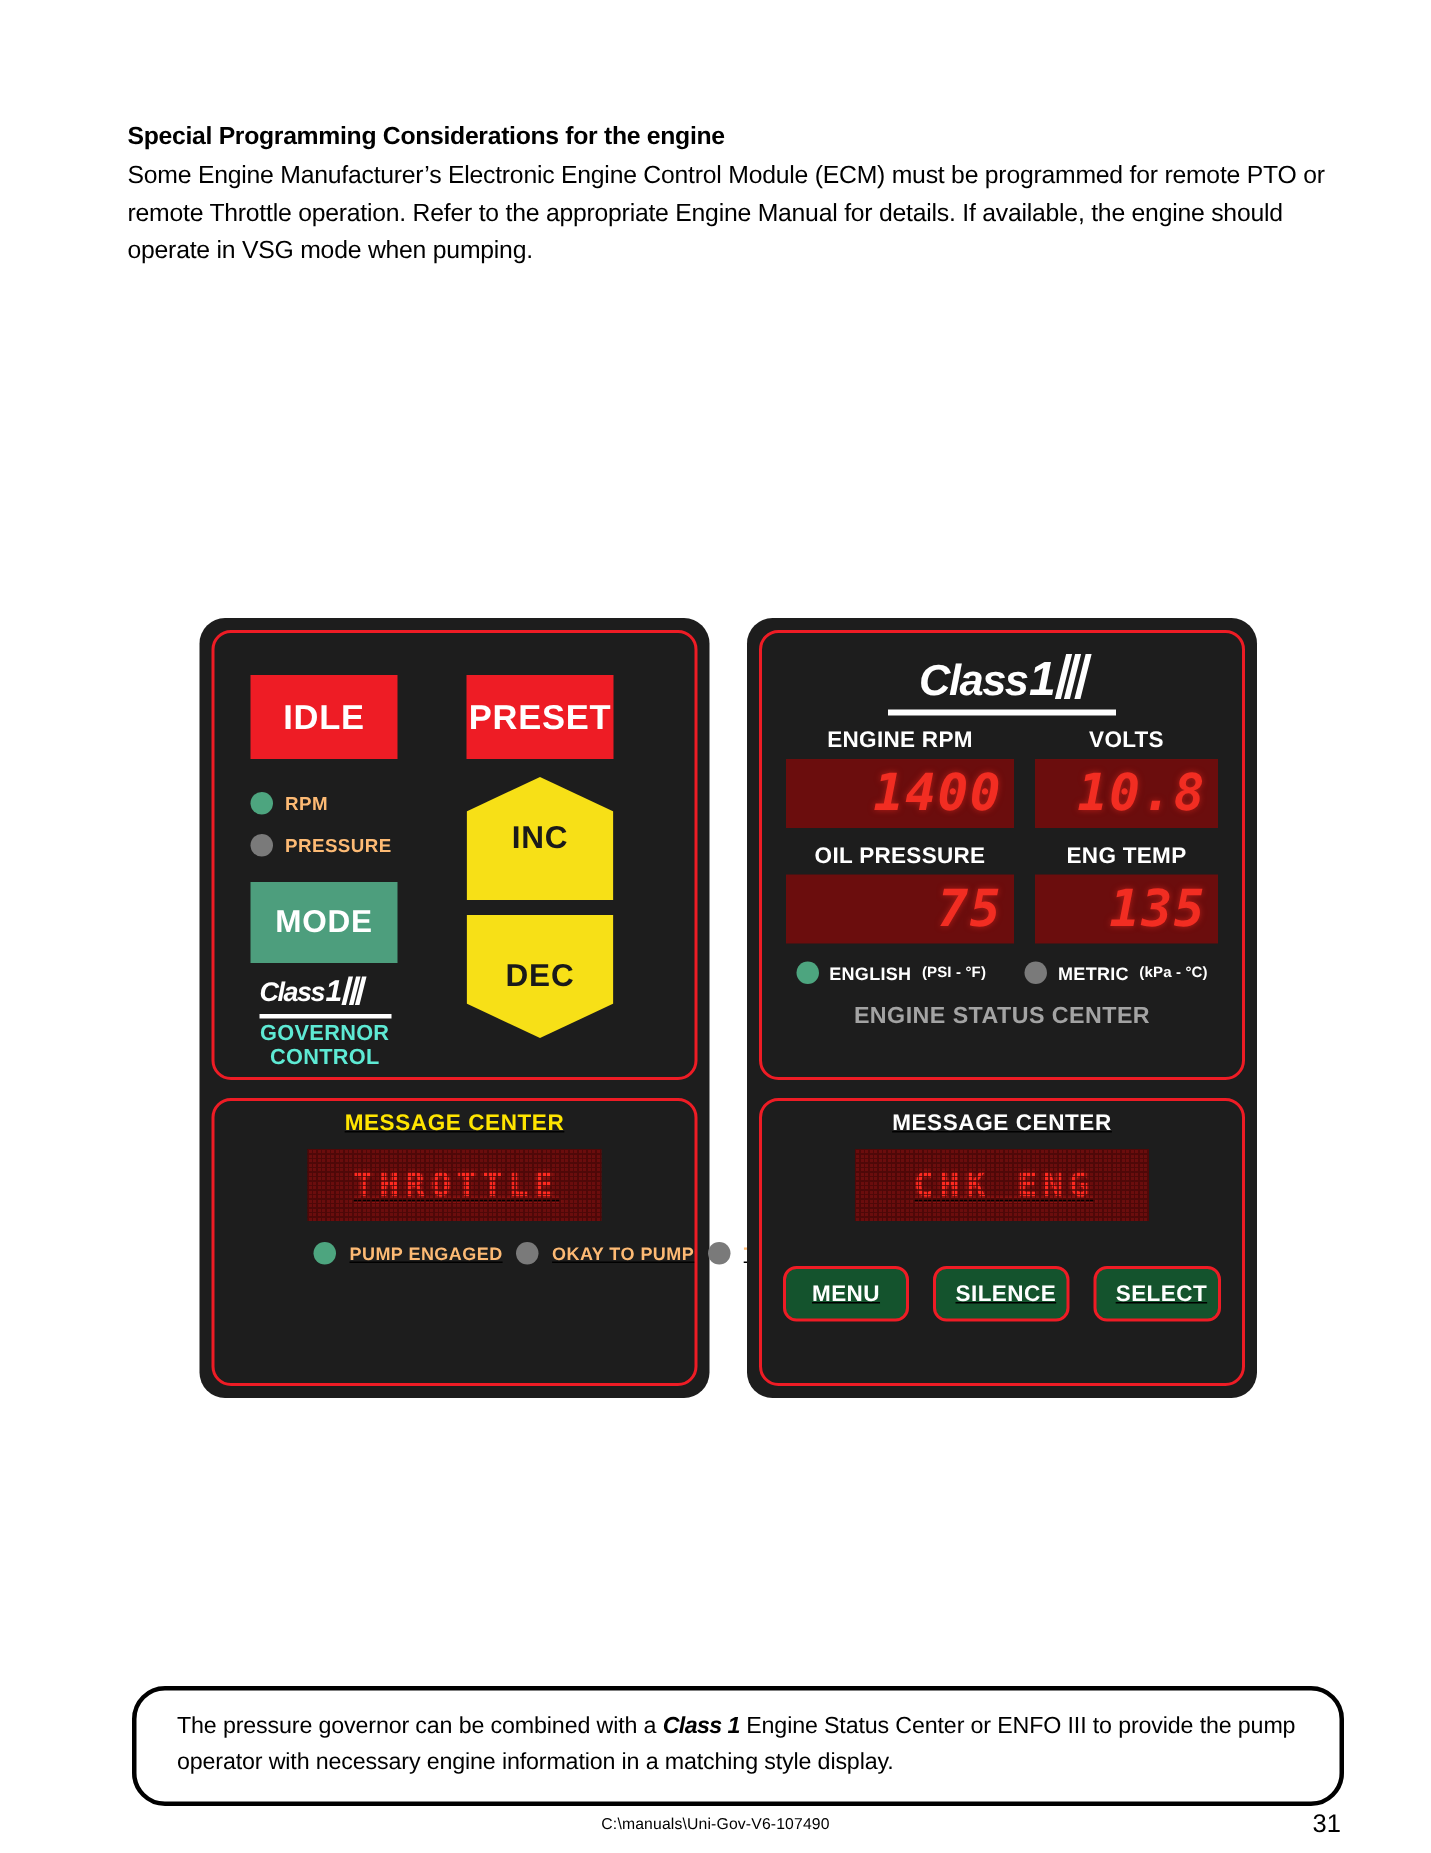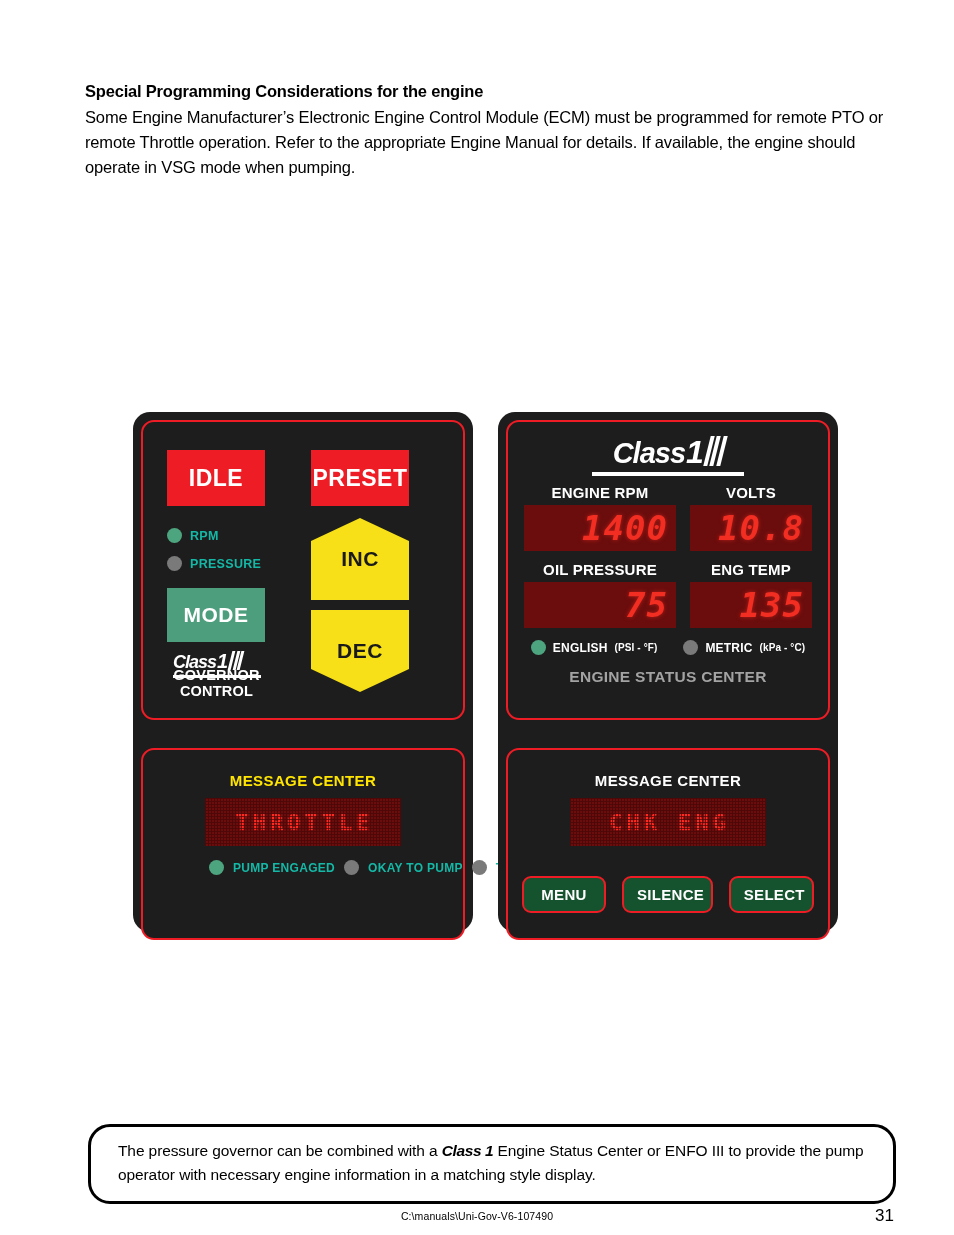--- a/index.html
+++ b/index.html
@@ -101,21 +101,21 @@
   .led {
     width: 15px;
     height: 15px;
     border-radius: 50%;
     flex: none;
   }
   .led.green { background: #4da57f; }
   .led.gray  { background: #7a7a7a; }
 
   .led-label {
-    color: #14b8a6;
+    color: #fdba74;
     font-size: 12.5px;
     font-weight: bold;
     letter-spacing: 0.3px;
     white-space: nowrap;
   }
 
   .btn-mode {
     position: absolute;
     left: 8px;
     top: 152px;
@@ -173,23 +173,23 @@
     color: #ffffff;
   }
   .gov-logo .logo-text { font-size: 18px; }
   .gov-logo .logo-one  { font-size: 20px; }
   .gov-logo .logo-bars i { width: 2.5px; height: 19px; margin-left: 2px; }
   .gov-logo .logo-underline { height: 3px; margin-top: 2px; width: 88px; }
 
   .gov-caption {
     position: absolute;
     left: 0px;
-    top: 231px;
+    top: 245px;
     width: 115px;
-    color: #ffffff;
+    color: #5eead4;
     font-size: 14.5px;
     font-weight: bold;
     line-height: 1.12;
     text-align: center;
     letter-spacing: 0.2px;
   }
 
   .btn-hex {
     position: absolute;
     left: 152px;
@@ -210,23 +210,24 @@
   }
   .btn-dec {
     top: 174px;
     height: 82px;
     clip-path: polygon(0% 0%, 100% 0%, 100% 72%, 50% 100%, 0% 72%);
   }
 
   
   .msg-panel {
     height: 192px;
-    margin-top: 28px;
-    padding: 22px 14px 12px 14px;
+    margin-top: 12px;
+    padding: 6px 14px 12px 14px;
     text-align: center;
+    text-decoration: underline;
   }
   .msg-title {
     font-size: 15px;
     font-weight: bold;
     letter-spacing: 0.4px;
     margin-bottom: 9px;
   }
   .msg-title.yellow { color: #ffe500; }
   .msg-title.white  { color: #ffffff; }
 

